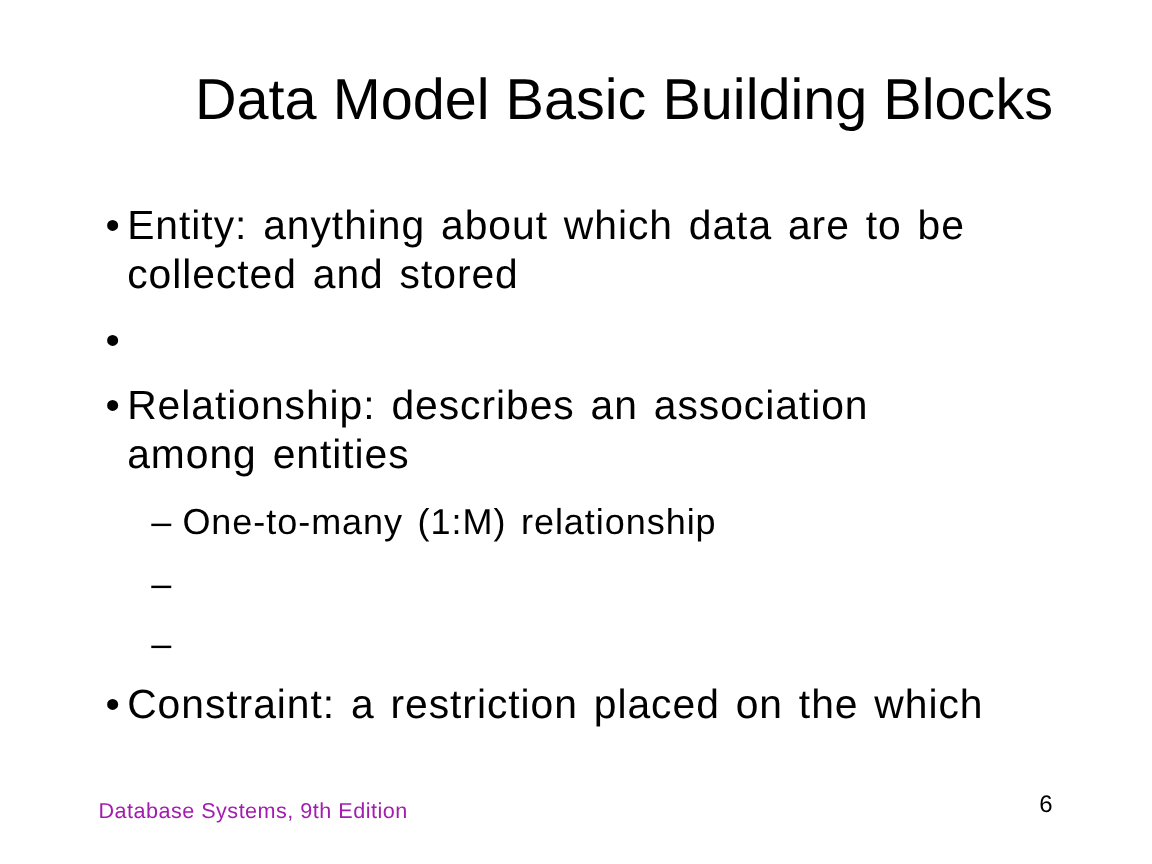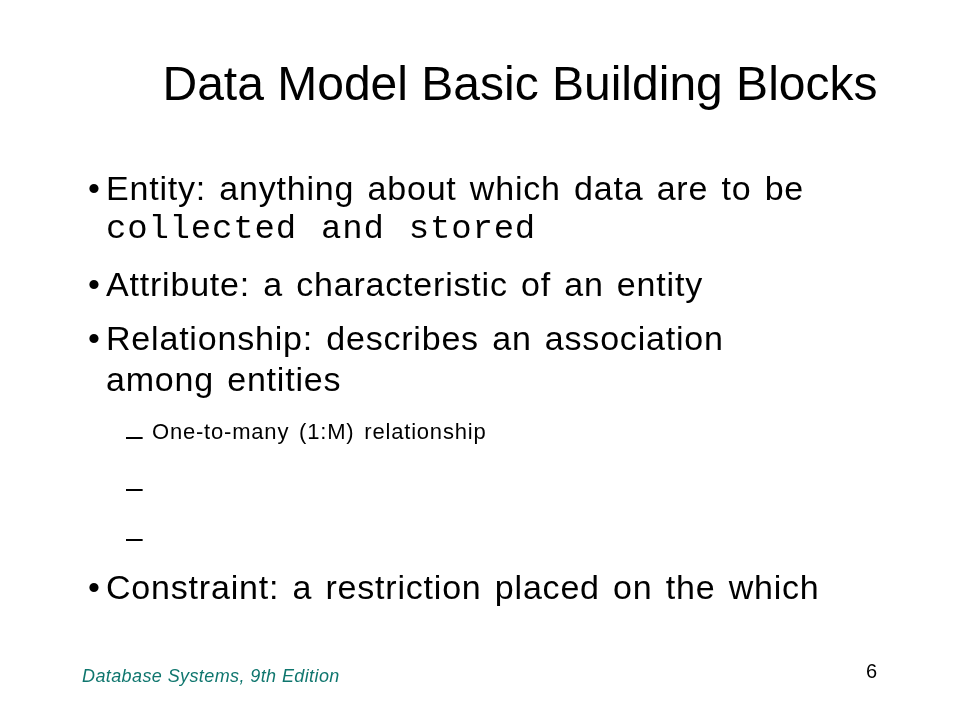--- a/index.html
+++ b/index.html
@@ -33,54 +33,53 @@
     white-space: nowrap;
     color: #000000;
   }
   .lvl1 {
     font-size: 34px;
     letter-spacing: 0.8px;
     word-spacing: 3px;
     line-height: 1.0;
   }
   .lvl2 {
-    font-size: 22px;
+    font-size: 30px;
     letter-spacing: 0.8px;
     word-spacing: 3px;
     line-height: 1.0;
   }
   .marker {
     position: absolute;
     color: #000000;
   }
   .marker.m1 { left: 88px; font-size: 34px; line-height: 1.0; }
   .marker.m2 { left: 126px; font-size: 30px; line-height: 1.0; }
   .text1 { left: 106px; text-align: center; }
   .text2 { left: 152px; }
 
   
   .row1 { top: 171px; }
-  .row2 { top: 212px; font-family: Liberation Mono, monospace; }
+  .row2 { top: 212px; }
   .row3 { top: 267px; }
   .row4 { top: 321px; }
   .row5 { top: 362px; }
   .row6 { top: 421px; }
   .row7 { top: 473px; }
   .row8 { top: 523px; }
   .row9 { top: 570px; }
 
   .footer-left {
     position: absolute;
     left: 82px;
     top: 666px;
     font-size: 18px;
     letter-spacing: 0.4px;
-    color: #0f766e;
+    color: #a21caf;
     white-space: nowrap;
-    font-style: italic;
   }
   .page-number {
     position: absolute;
     left: 866px;
     top: 660px;
     font-size: 20px;
     color: #000000;
   }
 </style>
 </head>
@@ -88,21 +87,20 @@
 
 <div class="slide">
 
   <div class="slide-title">Data Model Basic Building Blocks</div>
 
   <span class="marker m1 row1">•</span>
   <div class="line lvl1 text1 row1">Entity: anything about which data are to be</div>
   <div class="line lvl1 text1 row2">collected and stored</div>
 
   <span class="marker m1 row3">•</span>
-  <div class="line lvl1 text1 row3">Attribute: a characteristic of an entity</div>
 
   <span class="marker m1 row4">•</span>
   <div class="line lvl1 text1 row4">Relationship: describes an association</div>
   <div class="line lvl1 text1 row5">among entities</div>
 
   <span class="marker m2 row6">–</span>
   <div class="line lvl2 text2 row6">One-to-many (1:M) relationship</div>
 
   <span class="marker m2 row7">–</span>
 

